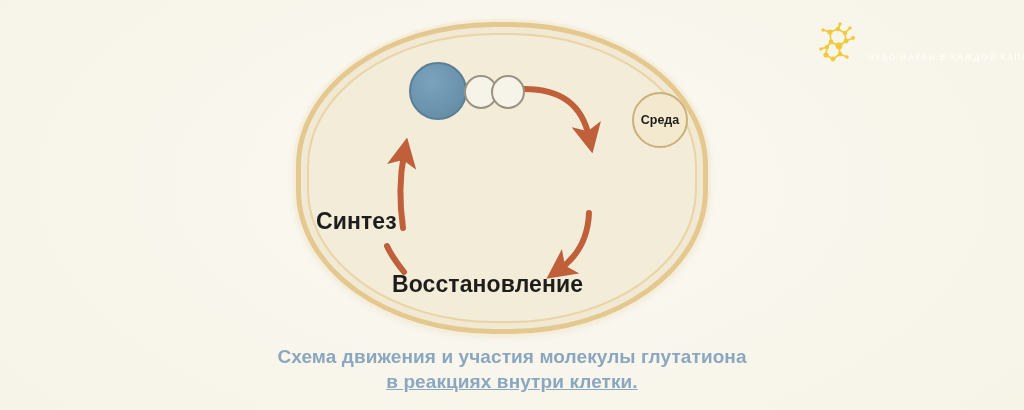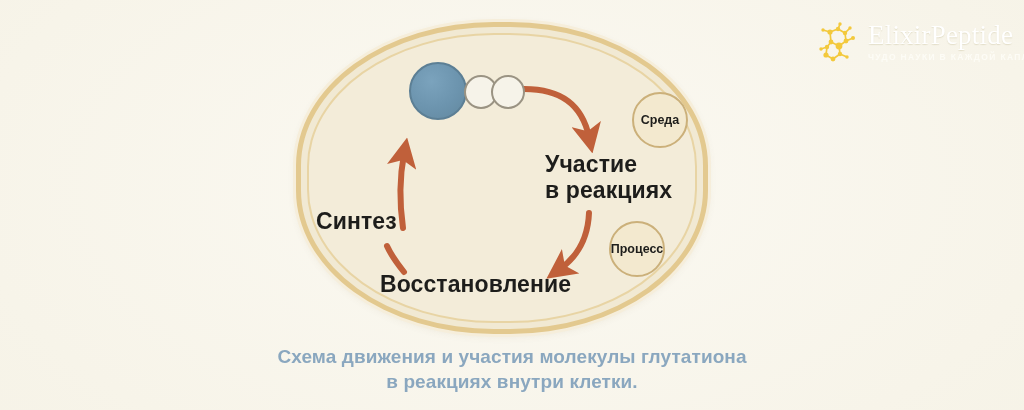--- a/index.html
+++ b/index.html
@@ -75,21 +75,21 @@
     position: absolute;
     color: #1d1d1b;
     font-weight: 700;
     letter-spacing: .1px;
     white-space: nowrap;
     line-height: 1.12;
   }
   .lbl-glu   { left: 402px; top: 118px; font-size: 23px; }
   .lbl-part  { left: 545px; top: 152px; font-size: 23px; text-align: left; }
   .lbl-synth { left: 316px; top: 209px; font-size: 23px; }
-  .lbl-rest  { left: 380px; top: 272px; font-size: 23px; }
+  .lbl-rest  { left: 392px; top: 272px; font-size: 23px; }
 
   
   .bubble {
     position: absolute;
     width: 56px;
     height: 56px;
     border-radius: 50%;
     background: #f3e9cf;
     border: 2px solid #cbb07a;
     box-sizing: border-box;
@@ -156,21 +156,21 @@
     left: 0;
     top: 344px;
     width: 1024px;
     text-align: center;
     color: #8aa7bf;
     font-size: 19px;
     font-weight: 700;
     line-height: 1.32;
     letter-spacing: .1px;
   }
-  .caption .l2 { display: block; }
+  .caption .l2 { display: block; text-decoration: underline; }
 </style>
 </head>
 <body>
 
 <div id="stage">
 
   <div class="cell-outer">
     <div class="cell-inner"></div>
   </div>
 
@@ -188,34 +188,27 @@
     <path d="M404,272 C396,262 391,255 387,246" fill="none" stroke="#c0603a" stroke-width="6" stroke-linecap="round"></path>
 
     <path d="M403,228 C399,200 400,175 404,154" fill="none" stroke="#c0603a" stroke-width="6" stroke-linecap="round" marker-end="url(#ah)"></path>
   </svg>
 
   <div class="mol-big"></div>
   <div class="mol-sm s1"></div>
   <div class="mol-sm s2"></div>
 
 
-  <div class="lbl lbl-part">
-    <div>Участие</div>
-    <div>в реакциях</div>
-  </div>
 
   <div class="lbl lbl-synth">Синтез</div>
 
   <div class="lbl lbl-rest">Восстановление</div>
 
   <div class="bubble bubble-env">
     <span>Среда</span>
-  </div>
-  <div class="bubble bubble-proc">
-    <span>Процесс</span>
   </div>
 
   <div class="logo">
     <svg class="logo-mark" viewBox="0 0 48 48">
       <g stroke="#f3c93c" stroke-width="1.7" fill="none">
         <path d="M14,10 L22,7 L29,11 L30,19 L23,24 L15,20 Z"></path>
         <path d="M23,24 L24,32 L17,37 L10,33 L11,25 L15,20"></path>
         <path d="M30,19 L37,16"></path>
         <path d="M22,7 L24,2"></path>
         <path d="M14,10 L7,8"></path>
@@ -235,21 +228,20 @@
         <circle cx="17" cy="37" r="2.4"></circle>
         <circle cx="24" cy="32" r="2.2"></circle>
         <circle cx="37" cy="16" r="2"></circle>
         <circle cx="24" cy="2" r="1.7"></circle>
         <circle cx="7" cy="8" r="1.7"></circle>
         <circle cx="5" cy="27" r="1.7"></circle>
         <circle cx="31" cy="35" r="1.7"></circle>
         <circle cx="34" cy="6" r="1.7"></circle>
       </g>
     </svg>
-    <div class="logo-text">ElixirPeptide</div>
     <div class="logo-tag">ЧУДО НАУКИ В КАЖДОЙ КАПЛЕ</div>
   </div>
 
   <div class="caption">
     <span class="l1">Схема движения и участия молекулы глутатиона</span>
     <span class="l2">в реакциях внутри клетки.</span>
   </div>
 
 </div>
 

